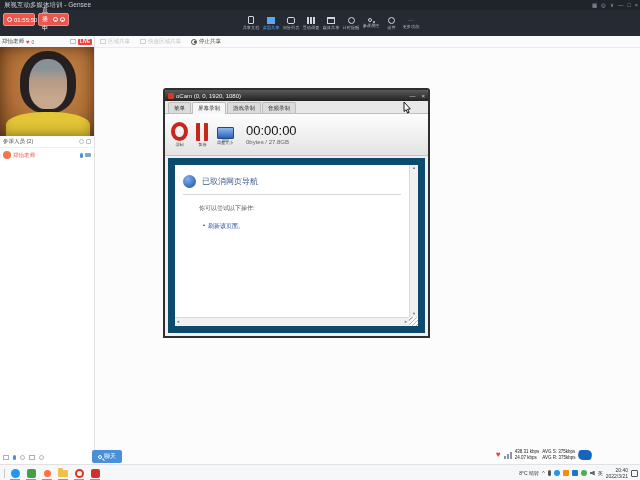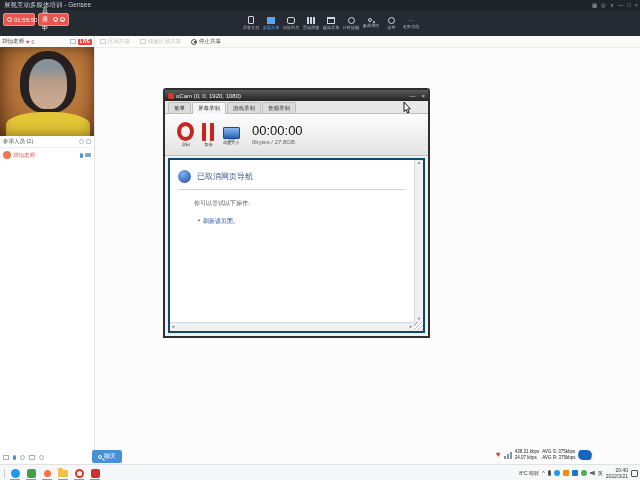--- a/index.html
+++ b/index.html
@@ -86,32 +86,32 @@
   .oc-title { height:11px; background:linear-gradient(#5a5a5a,#222); border-radius:1px 1px 0 0;
     display:flex; align-items:center; gap:2px; padding:0 3px; }
   .oc-ico { width:6px; height:6px; background:#d23a28; border-radius:1px; }
   .oc-title .txt { color:#f2f2f2; font-size:6px; white-space:nowrap; }
   .oc-title .sp { flex:1; }
   .oc-title .wc { color:#ddd; font-size:6px; margin-left:4px; }
   .oc-tabs { height:13px; background:#e8e8e8; border-bottom:1px solid #bdbdbd; display:flex; align-items:flex-end; padding-left:3px; }
   .oc-tab { font-size:5.5px; color:#333; padding:1.5px 5px; border:1px solid #bdbdbd; border-bottom:none; background:#dcdcdc; margin-right:1px; border-radius:2px 2px 0 0; }
   .oc-tab.sel { background:#f6f6f6; position:relative; top:1px; padding-bottom:2.5px; }
   .oc-bar { height:42px; background:linear-gradient(#fdfdfd,#e3e3e3); border-bottom:1px solid #c3c3c3;
-    display:flex; align-items:center; padding:0 12px; gap:8px; }
+    display:flex; align-items:center; padding:0 6px; gap:8px; }
   .oc-btn { display:flex; flex-direction:column; align-items:center; gap:1px; }
   .oc-btn .lbl { font-size:4.5px; color:#333; white-space:nowrap; transform:scale(.9); }
   .rec-ic { width:17px; height:19px; border:4.5px solid #c5271c; border-radius:50%; }
   .pause-ic { width:12px; height:18px; margin-top:1px;
     background:linear-gradient(to right,#c5271c 0 4px,transparent 4px 8px,#c5271c 8px 12px); border-radius:1px; }
   .mon-ic { width:17px; height:12px; background:linear-gradient(#8cb8ef,#2a62b8); border:1.5px solid #1d4a8f; border-radius:1px; margin-top:3px; }
   .mon-ic::after { content:""; display:block; width:7px; height:3px; background:#b9b9b9; margin:11px auto 0; }
   .oc-time { display:flex; flex-direction:column; margin-left:4px; }
   .oc-time .big { font-size:13px; color:#111; line-height:13px; }
   .oc-time .small { font-size:6px; color:#666; margin-top:2px; }
-  .oc-page { position:absolute; left:3px; top:68px; right:3px; bottom:3px; background:#fff; border:2px solid #0c4a6e; }
+  .oc-page { position:absolute; left:3px; top:68px; right:3px; bottom:3px; background:#fff; border:7px solid #0c4a6e; }
   .pg-body { position:absolute; inset:0 9px 9px 0; overflow:hidden; }
   .info-row { display:flex; align-items:center; gap:6px; margin:10px 0 0 8px; }
   .info-ic { width:13px; height:13px; border-radius:50%; flex:0 0 auto;
     background:radial-gradient(circle at 35% 30%, #7fb0ef, #1c4c9c); color:#fff;
     font-size:8px; font-style:italic; font-weight:bold; text-align:center; line-height:13px;
     font-family:"Liberation Serif","DejaVu Serif",serif; }
   .pg-h { font-size:8px; color:#44608c; }
   .pg-hr { border-top:1px solid #d5d5d5; margin:6px 8px 0 8px; }
   .pg-tip { font-size:6px; color:#555; margin:9px 0 0 24px; }
   .pg-li { font-size:6px; margin:9px 0 0 28px; display:flex; gap:3px; }

